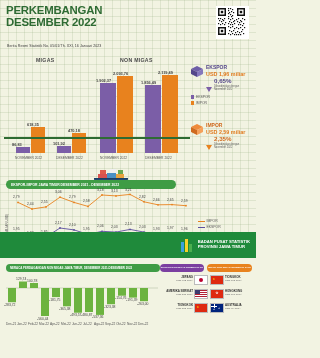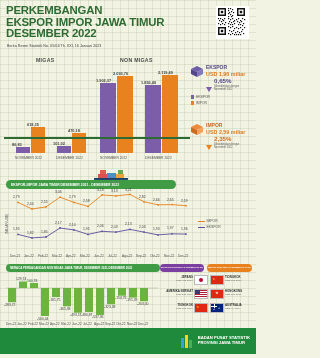--- a/index.html
+++ b/index.html
@@ -10,21 +10,21 @@
     position:relative;
   }
   .grid-bg{
     position:absolute;inset:0;
     background-image:
       linear-gradient(to right, rgba(140,170,120,.20) 1px, transparent 1px),
       linear-gradient(to bottom, rgba(140,170,120,.20) 1px, transparent 1px);
     background-size:8px 8px;
     pointer-events:none;
   }
-  .wrap{position:relative;width:256px;height:354px;}
+  .wrap{position:relative;width:256px;height:258px;}
 
   
   .header{position:absolute;left:0;top:0;width:256px;height:55px;}
   .title{
     position:absolute;left:6px;top:5px;width:180px;
     color:#2e6b33;font-weight:bold;font-size:11.4px;line-height:11.6px;
     letter-spacing:-0.2px;
   }
   .title div{white-space:nowrap;}
   .subtitle{
@@ -100,21 +100,20 @@
 </style>
 </head>
 <body>
 
 <div class="wrap">
   <div class="grid-bg"></div>
 
   <div class="header">
     <div class="title">
       <div>PERKEMBANGAN</div>
-      <div>EKSPOR IMPOR JAWA TIMUR</div>
       <div>DESEMBER 2022</div>
     </div>
     <div class="subtitle">Berita Resmi Statistik No. 05/01/Th. XXI, 16 Januari 2023</div>
     <div class="qr">
       <svg width="29" height="29" viewBox="0 0 29 29">
         <rect width="29" height="29" fill="#fff"></rect>
         <g fill="#111">
           <rect x="1" y="1" width="8" height="8"></rect>
             <rect x="2.5" y="2.5" width="5" height="5" fill="#fff"></rect>
             <rect x="3.8" y="3.8" width="2.4" height="2.4"></rect>

